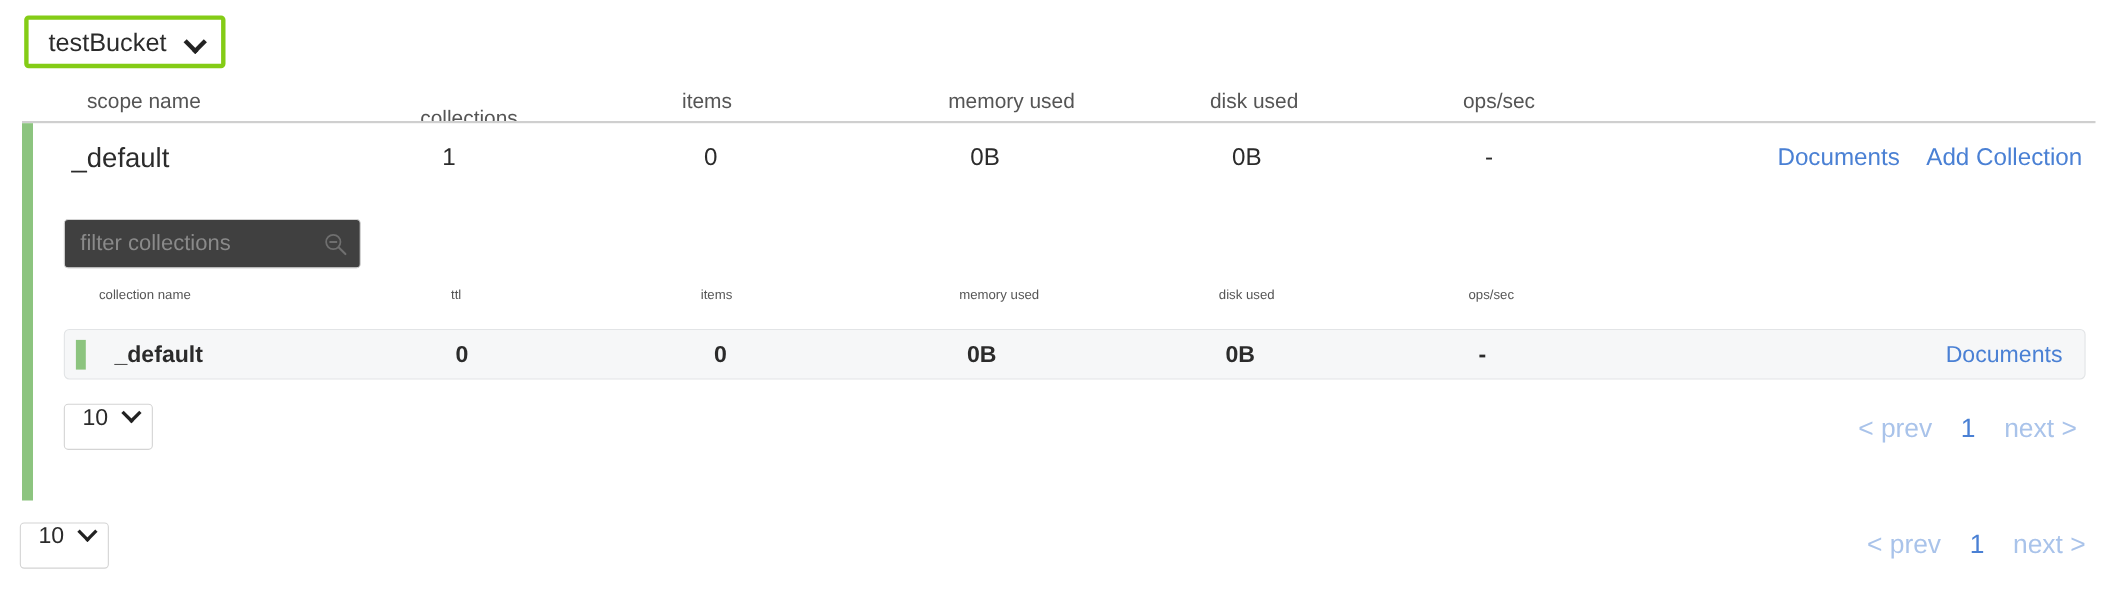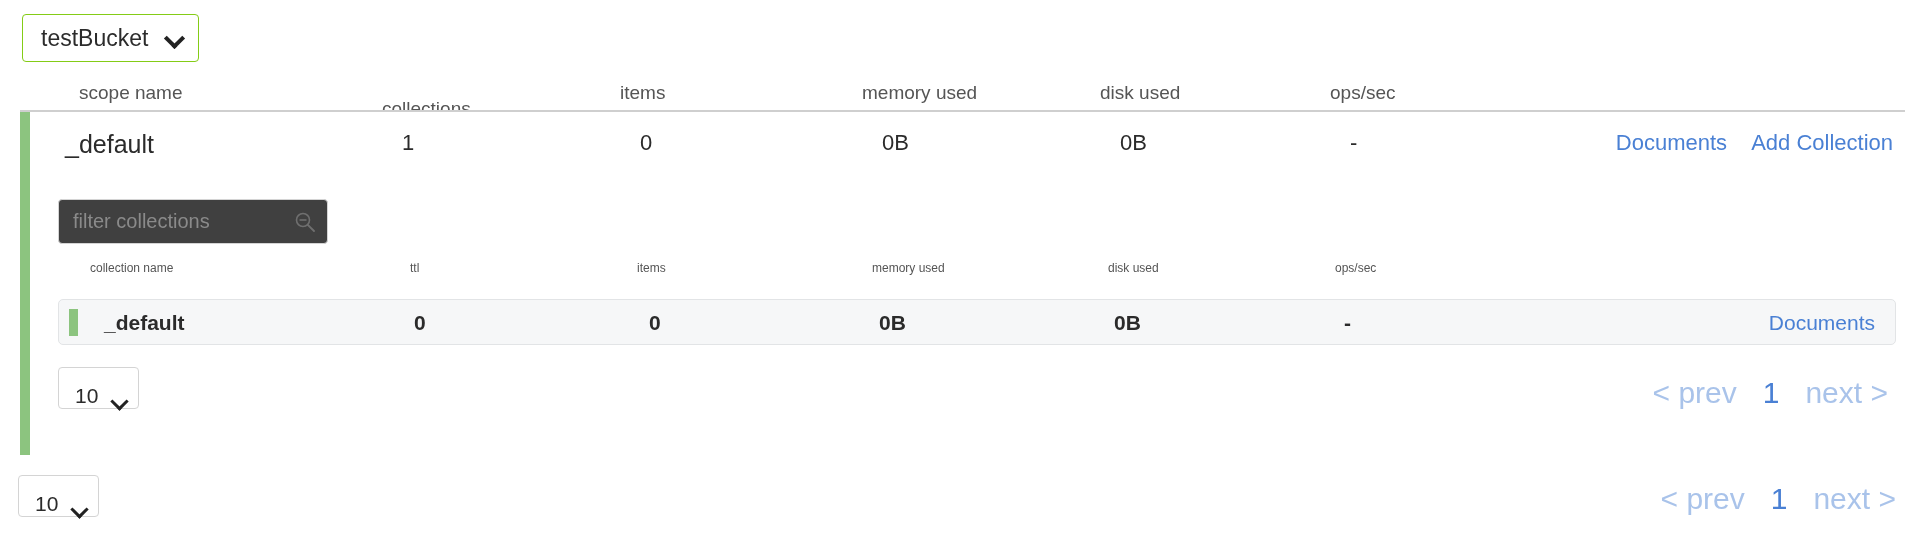--- a/index.html
+++ b/index.html
@@ -26,21 +26,21 @@
     width: 1918px;
     height: 50px;
   }
   .bucket-select {
     position: absolute;
     left: 22px;
     top: 0;
     height: 48px;
     min-width: 160px;
     padding: 0 16px 0 18px;
-    border: 1px solid #84cc16;
+    border: 4px solid #84cc16;
     border-radius: 4px;
     background: #ffffff;
     display: flex;
     align-items: center;
     gap: 18px;
     font-size: 23px;
     color: #2b2b2b;
     cursor: pointer;
     user-select: none;
   }
@@ -248,21 +248,21 @@
 
   
   .pagesize {
     height: 42px;
     min-width: 78px;
     padding: 0 12px 0 16px;
     border: 1px solid #d4d4d4;
     border-radius: 4px;
     background: #fff;
     display: flex;
-    align-items: flex-end;
+    align-items: flex-start;
     gap: 14px;
     font-size: 21px;
     color: #2b2b2b;
     cursor: pointer;
     user-select: none;
   }
   .pagesize .chev { width: 14px; height: 14px; }
   .pagesize .chev::before {
     width: 10px; height: 10px;
     border-right-width: 3px; border-bottom-width: 3px;
@@ -270,21 +270,21 @@
 
   .inner-pager-size {
     position: absolute;
     left: 58px;
     top: 367px;
   }
   .pager-links {
     display: flex;
     align-items: center;
     gap: 26px;
-    font-size: 30px;
+    font-size: 24px;
   }
   .pg-disabled { color: #a9c3ea; cursor: pointer; }
   .pg-current  { color: #4a80d4; cursor: pointer; }
 
   .inner-pager-links {
     position: absolute;
     right: 30px;
     top: 376px;
   }
   .outer-pager-size {

